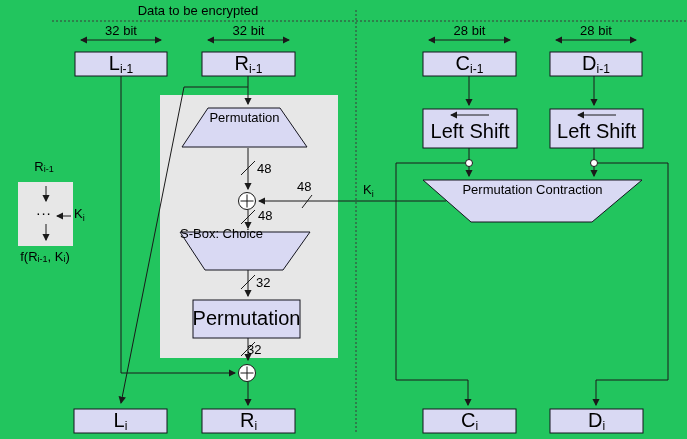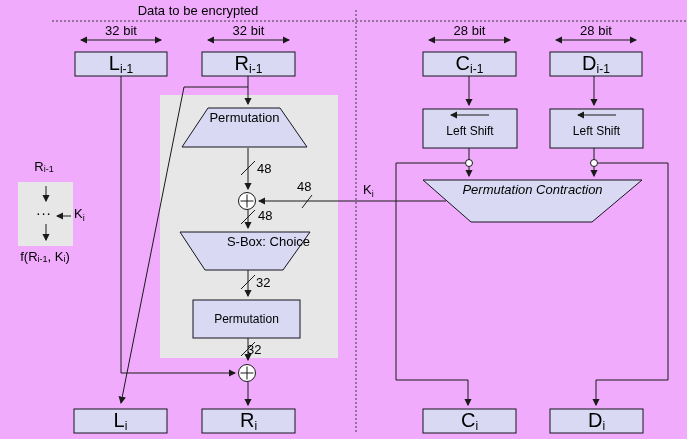--- a/index.html
+++ b/index.html
@@ -1,29 +1,29 @@
 <!DOCTYPE html>
 <html><head>
 <meta charset="utf-8">
 <style>
   html,body{margin:0;padding:0;background:#fff;}
-  #stage{position:relative;width:687px;height:439px;background:#f0abfc;overflow:hidden;
+  #stage{position:relative;width:687px;height:439px;background:#22c55e;overflow:hidden;
          font-family:"Liberation Sans",sans-serif;color:#000;}
   #wires-svg{position:absolute;left:0;top:0;}
   .wire{stroke:#1a1a1a;stroke-width:1;fill:none;}
   .dashline{stroke:#3a3a3a;stroke-width:1;fill:none;stroke-dasharray:2 2;}
   .node{fill:#d9d9f3;stroke:#15151f;stroke-width:1;}
   .panel{fill:#e7e7e7;stroke:none;}
   .xor{fill:#ffffff;stroke:#1a1a1a;stroke-width:1;}
   .dot{fill:#ffffff;stroke:#1a1a1a;stroke-width:1;}
   .lbl{position:absolute;color:#000;line-height:1.18;white-space:nowrap;}
   .c{display:flex;align-items:center;justify-content:center;text-align:center;white-space:normal;}
   .f13{font-size:13px;}
   .f15{font-size:15px;}
-  .f16{font-size:12px;}
+  .f16{font-size:20px;}
   .reg{font-size:20px;}
   .sub{font-size:12px;position:relative;top:5px;}
   .ssub{font-size:9px;position:relative;top:3px;}
 </style>
 </head>
 <body>
 
 <div id="stage">
 
   <svg id="wires-svg" width="687" height="439" viewBox="0 0 687 439">
@@ -153,27 +153,27 @@
       <span class="sub">i</span>
     </div>
   <div class="lbl reg c" style="left:550px;top:409px;width:93px;height:24px;">
       <span>D</span>
       <span class="sub">i</span>
     </div>
 
   <div class="lbl f13" style="left:182px;top:110px;width:125px;text-align:center;">
     <div>Permutation</div>
   </div>
-  <div class="lbl f13" style="left:180px;top:234px;width:130px;text-align:right;">
+  <div class="lbl f13" style="left:180px;top:226px;width:130px;text-align:left;">
     <div>S-Box: Choice</div>
   </div>
   <div class="lbl f16 c" style="left:193px;top:300px;width:107px;height:38px;">Permutation</div>
   <div class="lbl f16 c" style="left:423px;top:117px;width:94px;height:29px;">Left Shift</div>
   <div class="lbl f16 c" style="left:550px;top:117px;width:93px;height:29px;">Left Shift</div>
-  <div class="lbl f13" style="left:423px;top:182px;width:219px;text-align:center;font-style:italic;">
+  <div class="lbl f13" style="left:423px;top:182px;width:219px;text-align:center;">
     <div>Permutation Contraction</div>
   </div>
 
   <div class="lbl f13" style="left:257px;top:161px;">48</div>
   <div class="lbl f13" style="left:297px;top:179px;">48</div>
   <div class="lbl f13" style="left:258px;top:208px;">48</div>
   <div class="lbl f13" style="left:256px;top:275px;">32</div>
   <div class="lbl f13" style="left:247px;top:342px;">32</div>
   <div class="lbl f13" style="left:363px;top:182px;"><span>K</span><span class="ssub">i</span></div>
 

